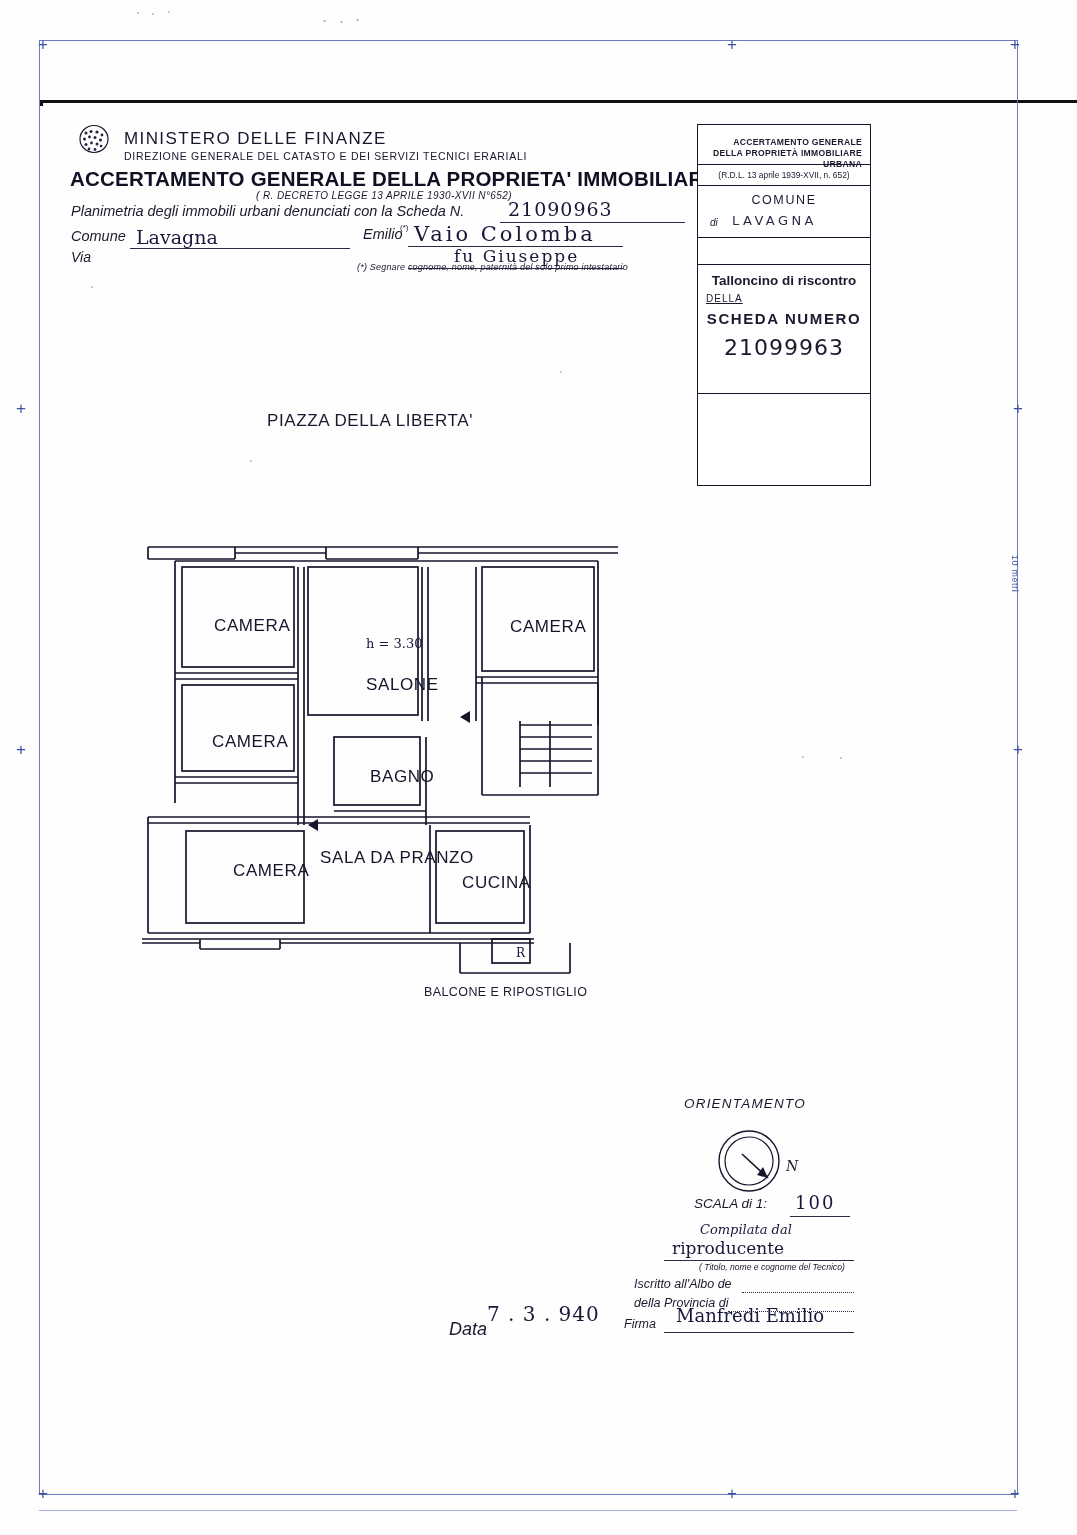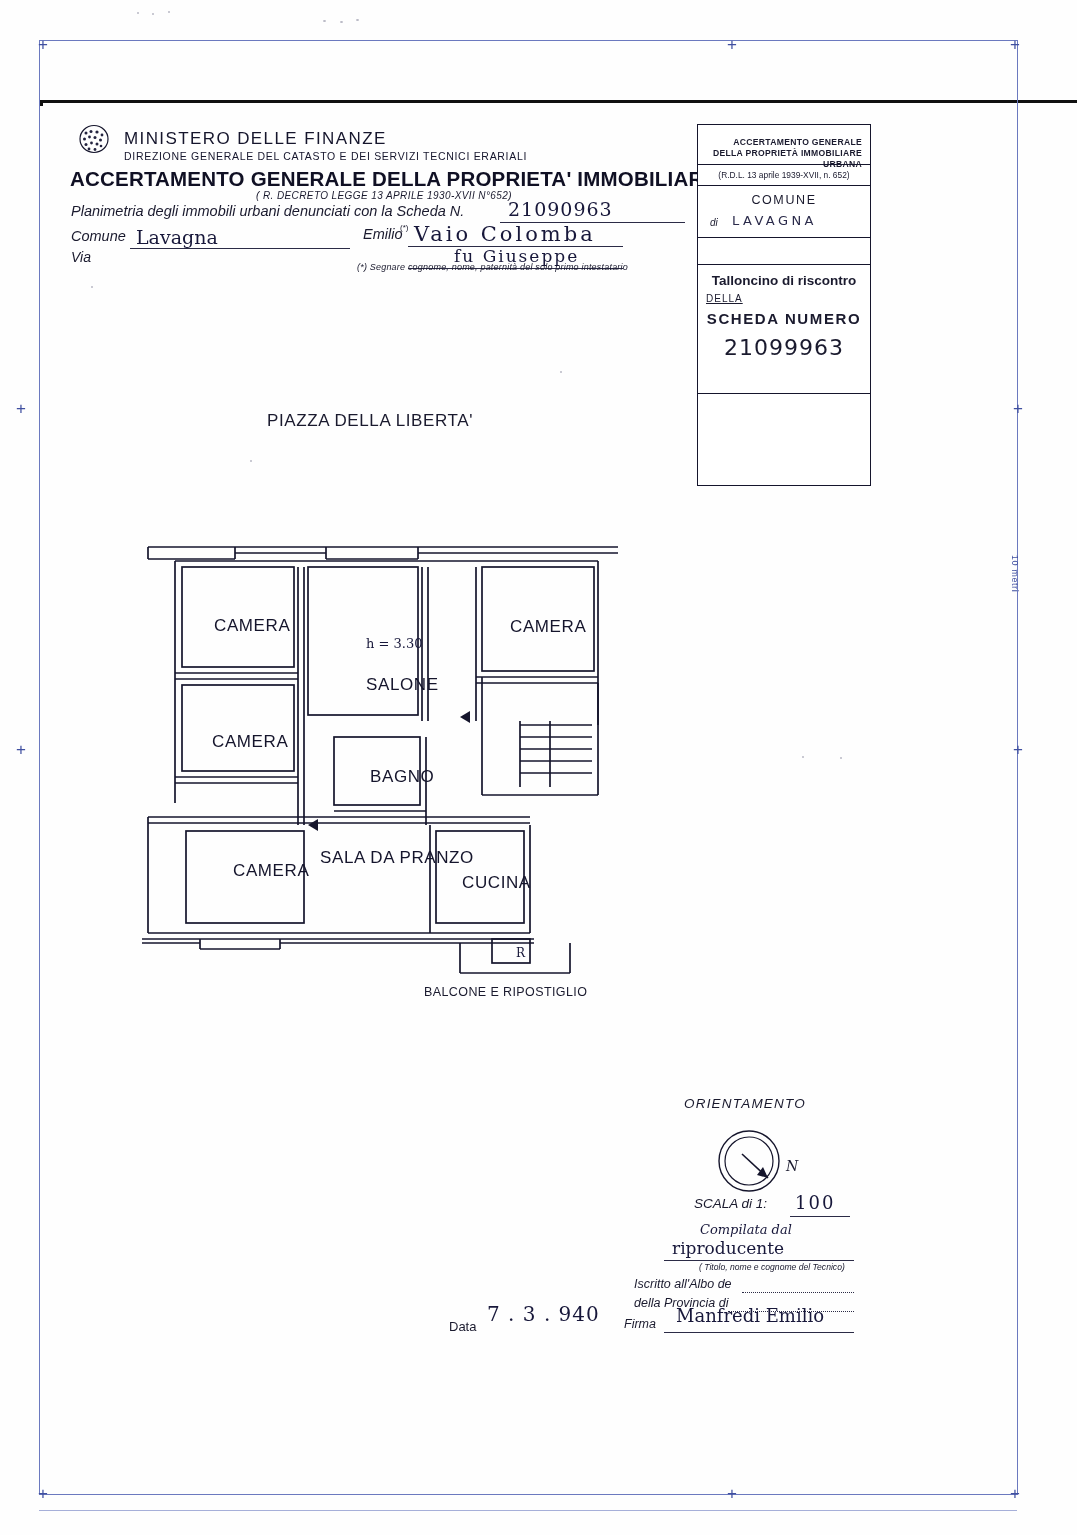--- a/index.html
+++ b/index.html
@@ -280,21 +280,22 @@
     position: absolute;
     left: 634px;
     top: 1296px;
     font-size: 12.5px;
     font-style: italic;
   }
   .data-lbl {
     position: absolute;
     left: 449px;
     top: 1319px;
-    font-size: 13px;
+    font-size: 18px;
+    font-style: italic;
   }
   .data-val {
     position: absolute;
     left: 487px;
     top: 1302px;
     font-size: 20px;
     letter-spacing: 1px;
   }
   .firma-lbl {
     position: absolute;

